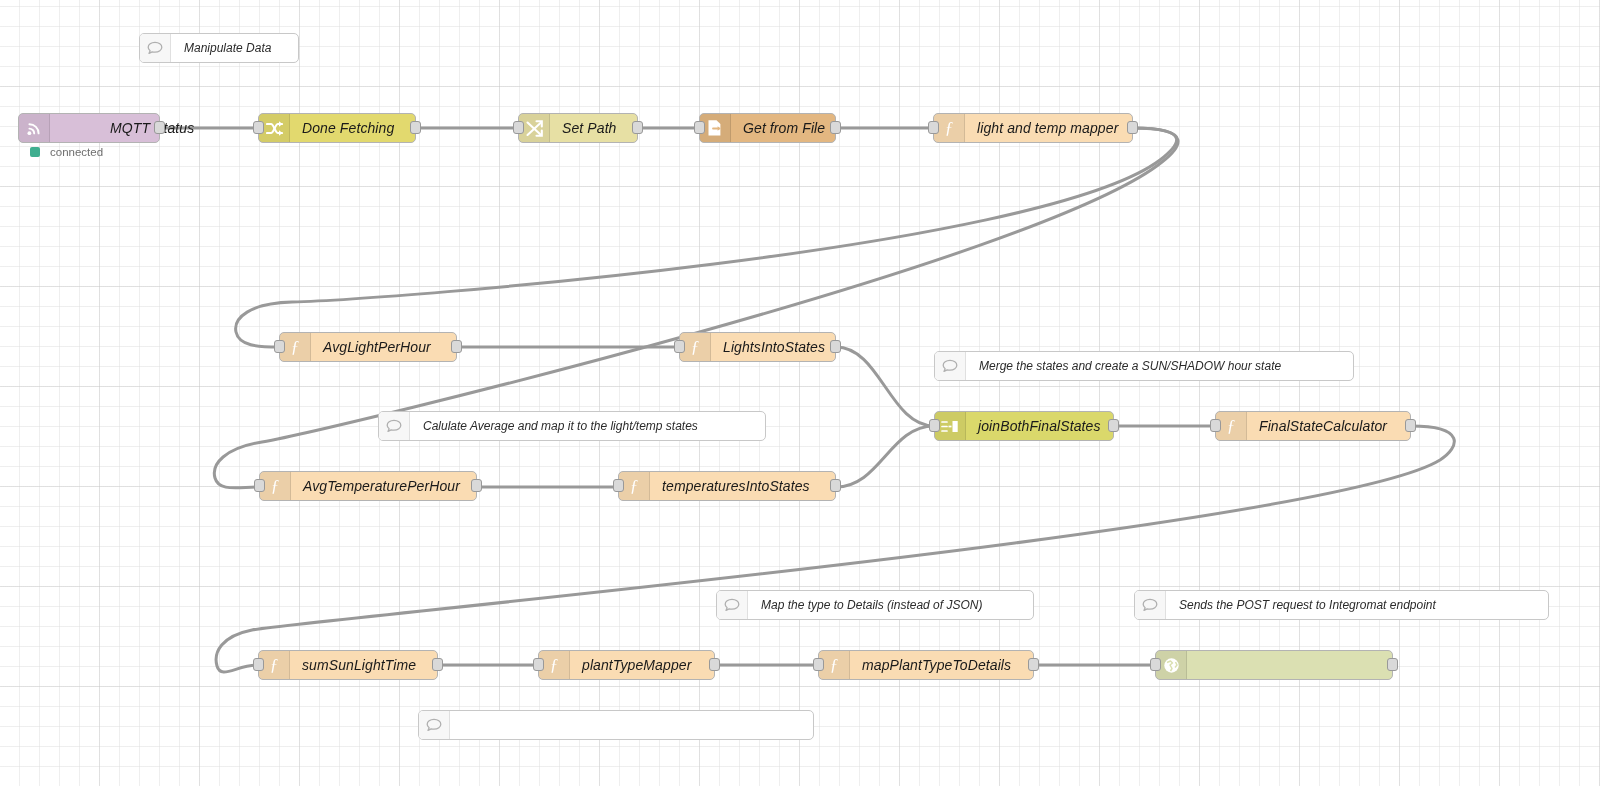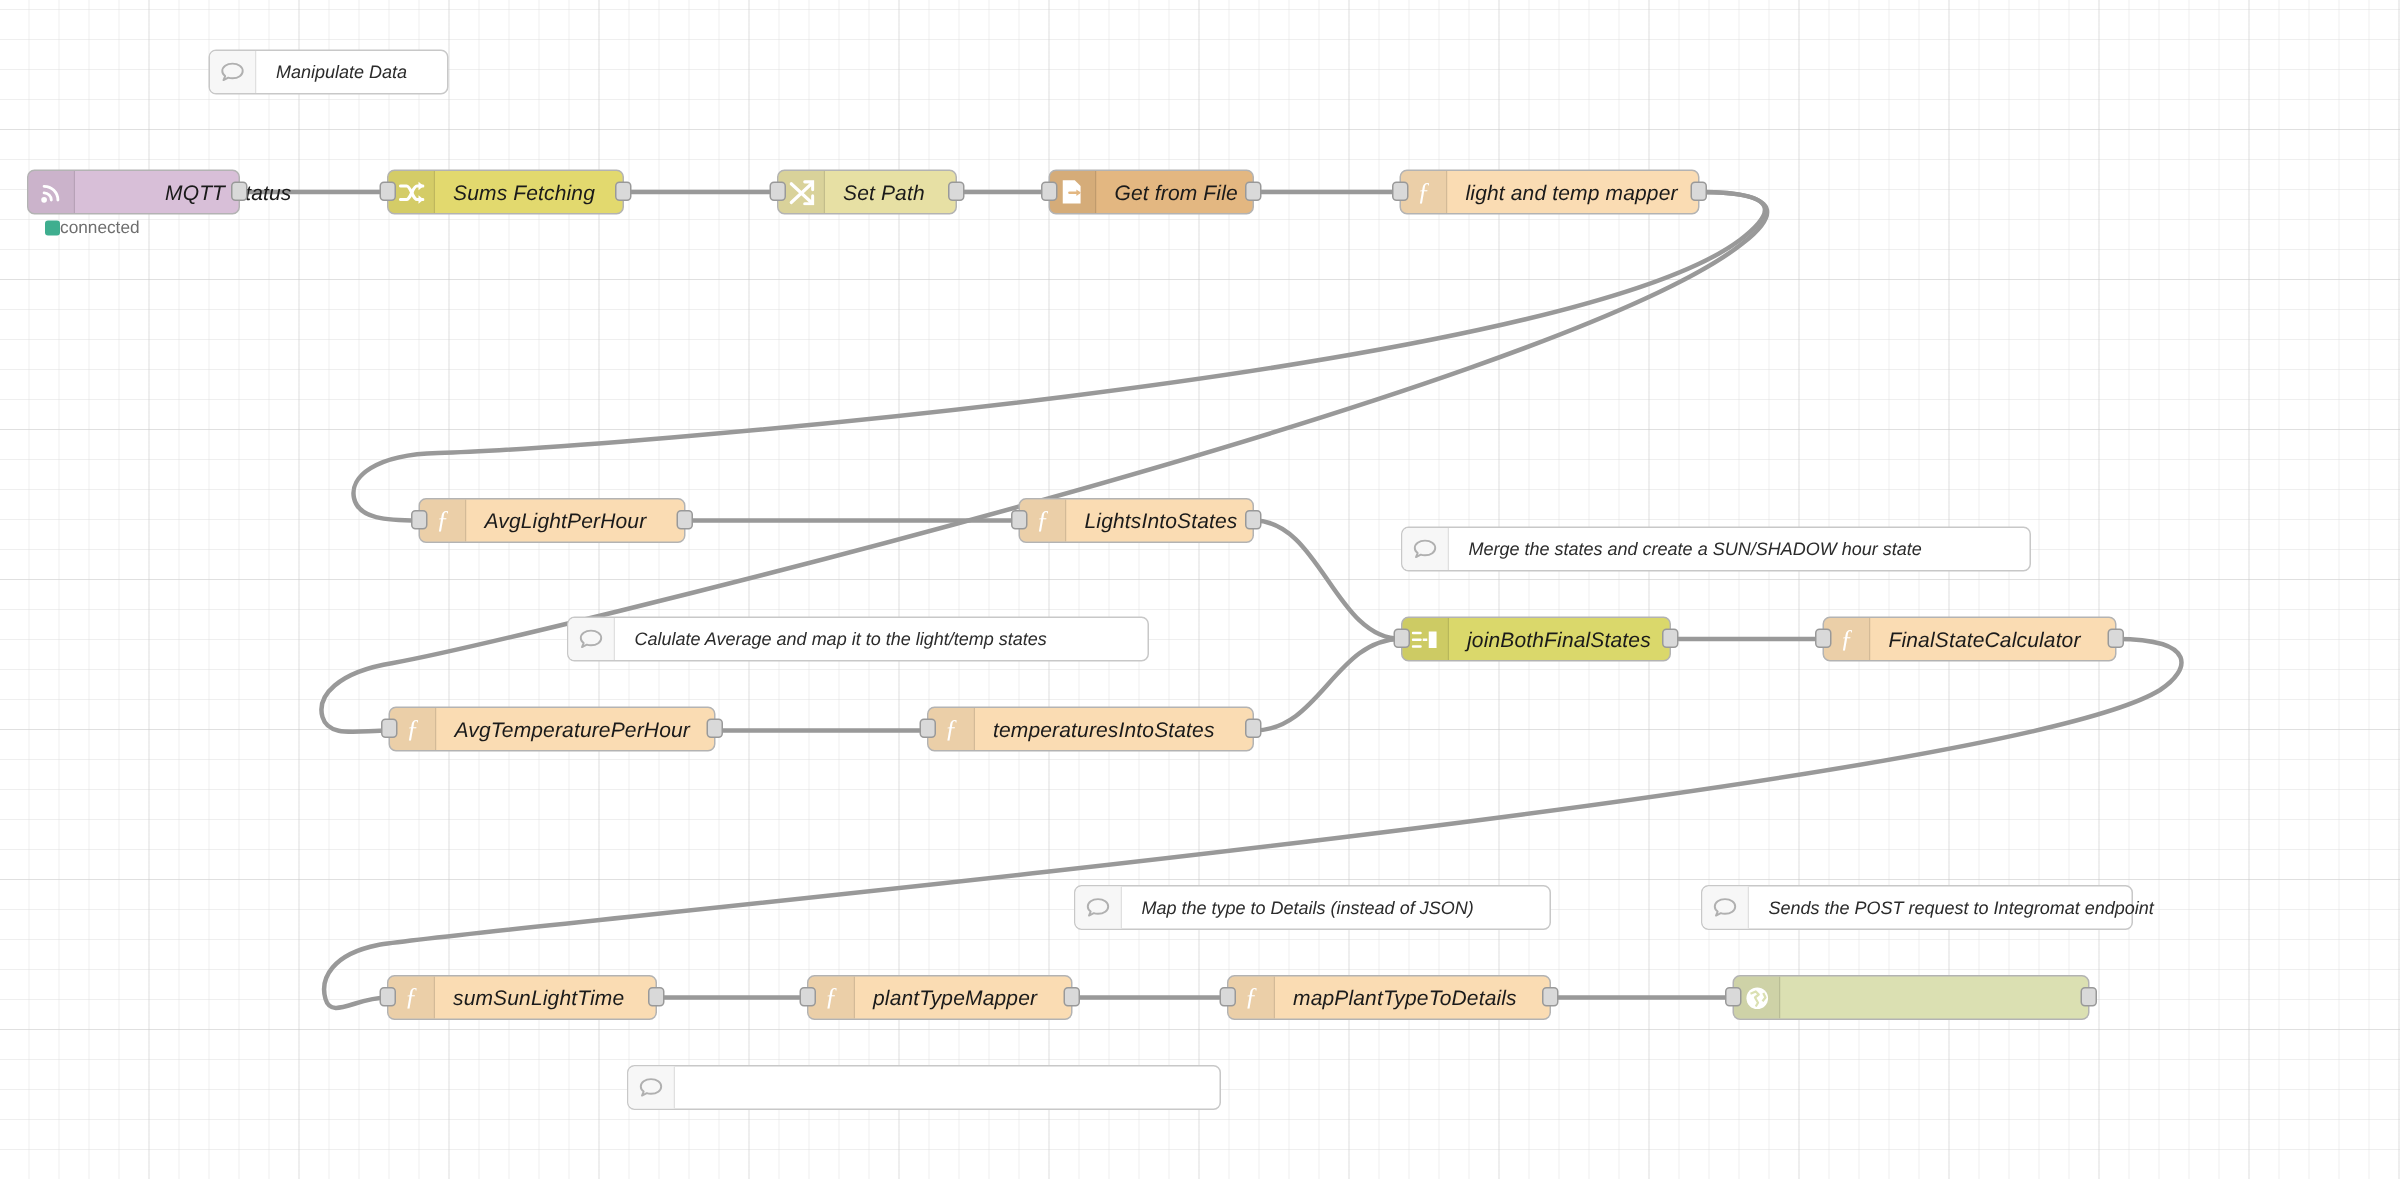--- a/index.html
+++ b/index.html
@@ -127,21 +127,21 @@
     color: #2b2b2b;
     white-space: nowrap;
     line-height: 28px;
   }
 
   
   .node-status {
     position: absolute;
     display: flex;
     align-items: center;
-    gap: 0;
+    gap: 10px;
     font-size: 11.5px;
     color: #6e6e6e;
     font-style: normal;
   }
   .status-dot {
     width: 10px;
     height: 10px;
     border-radius: 2px;
     background: #3fae8f;
     display: inline-block;
@@ -188,21 +188,21 @@
       </div>
       <div class="node n-switch" style="left: 258px; top: 113px; width: 158px; background: rgb(226, 217, 110);">
         <div class="icon-box">
           <svg width="17" height="17" viewBox="0 0 17 17">
             <path d="M1 4 H5 C8 4 9 13 12 13 H16" fill="none" stroke="#ffffff" stroke-width="2.1" stroke-linecap="round"></path>
             <path d="M1 13 H5 C8 13 9 4 12 4 H16" fill="none" stroke="#ffffff" stroke-width="2.1" stroke-linecap="round"></path>
             <path d="M13 1.2 L16.4 4 L13 6.8 Z" fill="#ffffff"></path>
             <path d="M13 10.2 L16.4 13 L13 15.8 Z" fill="#ffffff"></path>
           </svg>
         </div>
-        <div class="label">Sums Fetching</div>
+        <div class="label">Done Fetching</div>
         <div class="port in"></div>
         <div class="port out"></div>
       </div>
       <div class="node n-change" style="left: 518px; top: 113px; width: 120px; background: rgb(231, 224, 164);">
         <div class="icon-box">
           <svg width="17" height="17" viewBox="0 0 17 17">
             <path d="M1.5 2.5 L15 15" fill="none" stroke="#ffffff" stroke-width="2.1" stroke-linecap="round"></path>
             <path d="M1.5 15 L15 2.5" fill="none" stroke="#ffffff" stroke-width="2.1" stroke-linecap="round"></path>
             <path d="M10.5 1.2 H15.8 V6.4" fill="none" stroke="#ffffff" stroke-width="2.1" stroke-linecap="round"></path>
             <path d="M10.5 15.8 H15.8 V10.6" fill="none" stroke="#ffffff" stroke-width="2.1" stroke-linecap="round"></path>
@@ -364,21 +364,21 @@
         <div class="label">Calulate Average and map it to the light/temp states</div>
       </div>
       <div class="comment" style="left: 716px; top: 590px; width: 318px;">
         <div class="icon-box">
           <svg width="16" height="14" viewBox="0 0 16 14">
             <path d="M8 1.4 C11.9 1.4 14.8 3.5 14.8 6.3 C14.8 9.1 11.9 11.2 8 11.2 C7 11.2 6 11.1 5.2 10.8 L2 12.4 L3.1 9.7 C1.9 8.8 1.2 7.6 1.2 6.3 C1.2 3.5 4.1 1.4 8 1.4 Z" fill="none" stroke="#b0b0b0" stroke-width="1.3" stroke-linejoin="round"></path>
           </svg>
         </div>
         <div class="label">Map the type to Details (instead of JSON)</div>
       </div>
-      <div class="comment" style="left: 1134px; top: 590px; width: 288px;">
+      <div class="comment" style="left: 1134px; top: 590px; width: 415px;">
         <div class="icon-box">
           <svg width="16" height="14" viewBox="0 0 16 14">
             <path d="M8 1.4 C11.9 1.4 14.8 3.5 14.8 6.3 C14.8 9.1 11.9 11.2 8 11.2 C7 11.2 6 11.1 5.2 10.8 L2 12.4 L3.1 9.7 C1.9 8.8 1.2 7.6 1.2 6.3 C1.2 3.5 4.1 1.4 8 1.4 Z" fill="none" stroke="#b0b0b0" stroke-width="1.3" stroke-linejoin="round"></path>
           </svg>
         </div>
         <div class="label">Sends the POST request to Integromat endpoint</div>
       </div>
       <div class="comment" style="left: 418px; top: 710px; width: 396px;">
         <div class="icon-box">
           <svg width="16" height="14" viewBox="0 0 16 14">

